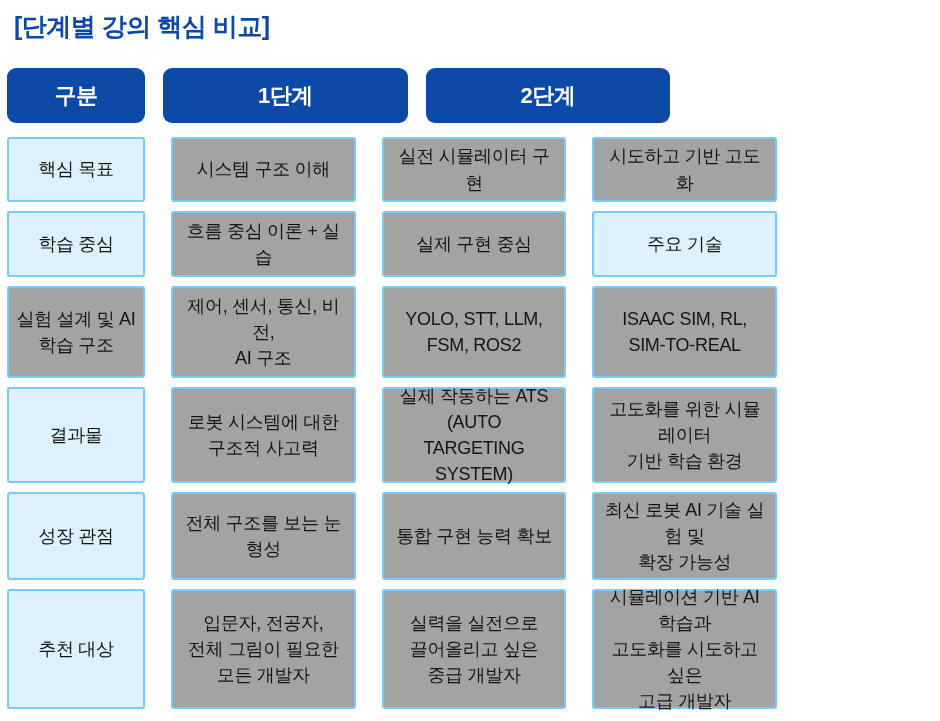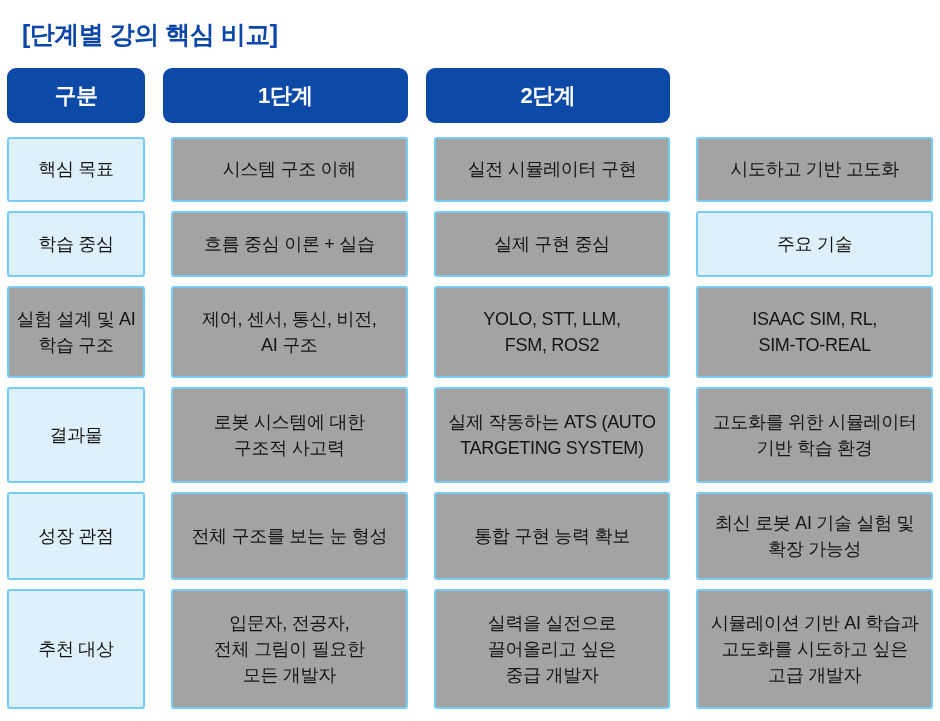--- a/index.html
+++ b/index.html
@@ -6,21 +6,21 @@
   body {
     width: 940px; height: 721px;
     background: #ffffff;
     font-family: "Liberation Sans", "DejaVu Sans", sans-serif;
     overflow: hidden;
   }
   .page { position: relative; width: 940px; height: 721px; }
 
   .title {
     position: absolute; left: 14px; top: 10px;
-    margin: 8px;
+    margin: 0;
     font-size: 25px; font-weight: bold;
     color: #0b46a8;
     letter-spacing: -0.5px;
   }
 
   .header-row {
     position: absolute; left: 7px; top: 68px; width: 926px;
     display: grid;
     grid-template-columns: 138px 1fr 1fr 1fr;
     column-gap: 18px;
@@ -29,21 +29,21 @@
     height: 55px;
     background: #0d4aa8;
     color: #ffffff;
     font-size: 22px; font-weight: bold;
     border-radius: 9px;
     display: flex; align-items: center; justify-content: center;
     letter-spacing: -0.5px;
   }
 
   .body-grid {
-    position: absolute; left: 7px; top: 137px; width: 926px;
+    position: absolute; left: 7px; top: 137px; width: 770px;
     display: grid;
     grid-template-columns: 138px 1fr 1fr 1fr;
     grid-template-rows: 65px 66px 92px 96px 88px 120px;
     gap: 9px 26px;
   }
   .cell {
     border: 2px solid #77ccf5;
     border-radius: 3px;
     background: #a3a3a3;
     color: #141414;

